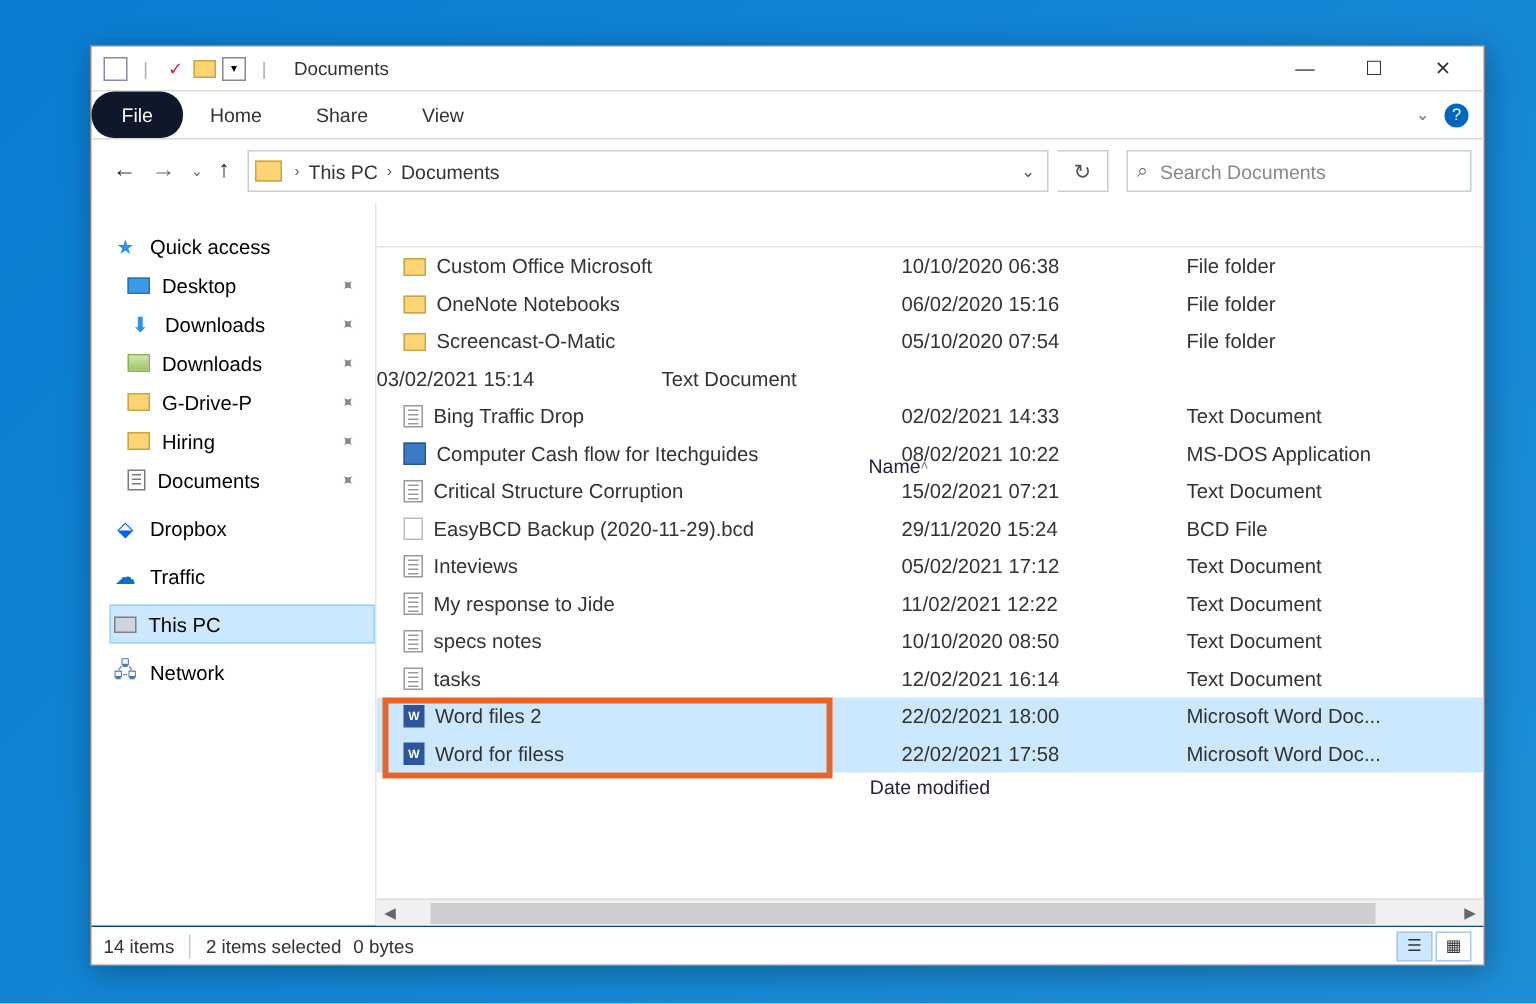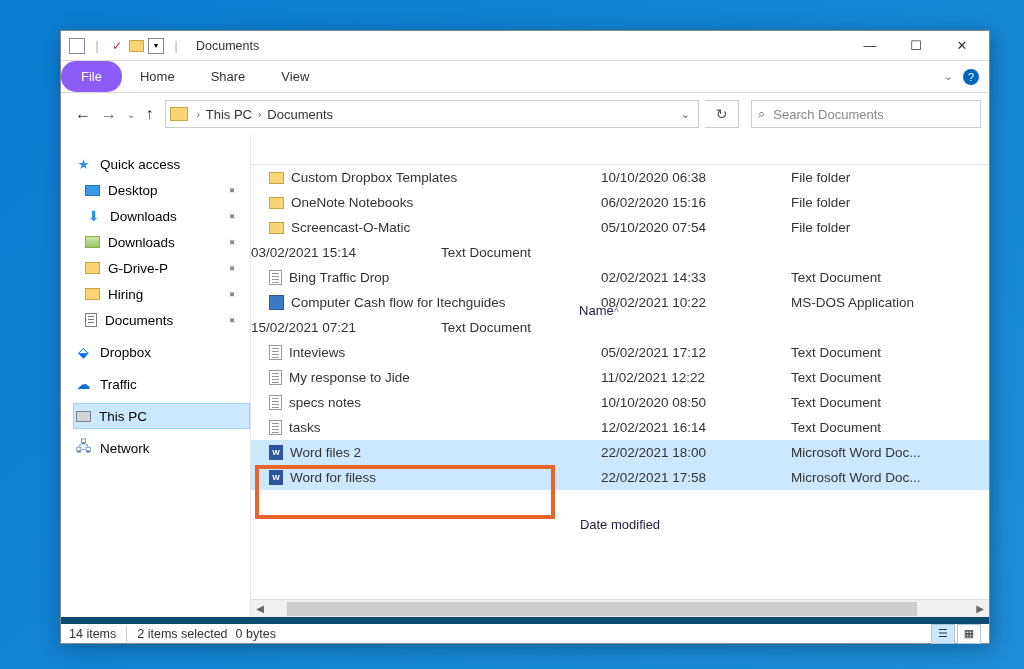--- a/index.html
+++ b/index.html
@@ -7,21 +7,21 @@
   .window { position: absolute; left: 60px; top: 30px; width: 930px; height: 614px; background: #fff; border: 1px solid #888; box-shadow: 2px 4px 20px rgba(0,0,0,0.3); display: flex; flex-direction: column; }
   
   .titlebar { height: 30px; display: flex; align-items: center; padding: 0 4px; border-bottom: 1px solid #ddd; }
   .tb-icons { display: flex; gap: 4px; padding: 0 4px; align-items: center; }
   .tb-icons span { width: 16px; height: 16px; display: inline-flex; align-items: center; justify-content: center; font-size: 12px; }
   .tb-title { font-size: 12.5px; color: #333; margin-left: 8px; }
   .tb-controls { margin-left: auto; display: flex; }
   .tb-btn { width: 46px; height: 29px; display: flex; align-items: center; justify-content: center; font-size: 13px; color: #333; }
   
   .ribbon { height: 32px; display: flex; align-items: stretch; border-bottom: 1px solid #d8d8d8; }
-  .ribbon .file-tab { background: #8b5cf6; color: #fff; padding: 0 20px; display: flex; align-items: center; font-size: 13px; border-radius: 15px; }
+  .ribbon .file-tab { background: #0f172a; color: #fff; padding: 0 20px; display: flex; align-items: center; font-size: 13px; border-radius: 15px; }
   .ribbon .tab { padding: 0 18px; display: flex; align-items: center; font-size: 13px; color: #333; text-align: center; }
   .ribbon .ribbon-right { margin-left: auto; display: flex; align-items: center; padding-right: 10px; gap: 10px; }
   .help-circle { background: #0067c0; color: #fff; border-radius: 50%; width: 16px; height: 16px; display: inline-flex; align-items: center; justify-content: center; font-size: 11px; }
   
   .navbar { height: 42px; display: flex; align-items: center; padding: 0 8px; gap: 6px; }
   .nav-arrows { display: flex; align-items: center; gap: 10px; padding: 0 6px; }
   .nav-arrows span { color: #6e6e6e; font-size: 16px; }
   .nav-arrows .enabled { color: #333; }
   .addr { flex: 1; border: 1px solid #ccc; height: 28px; display: flex; align-items: center; padding: 0 4px; font-size: 13px; }
   .addr .folder-ico { width: 18px; height: 14px; background: #fcd476; border: 1px solid #c9a63e; margin-right: 6px; }
@@ -68,21 +68,21 @@
   .fi-text::after { content: ""; position: absolute; top: 2px; left: 2px; right: 2px; height: 1px; background: #9a9a9a; box-shadow: 0 3px 0 #9a9a9a, 0 6px 0 #9a9a9a, 0 9px 0 #9a9a9a; }
   .fi-bcd { width: 13px; height: 15px; border: 1px solid #bbb; background: #fff; flex-shrink: 0; }
   .fi-app { width: 15px; height: 15px; background: #3b7ac7; border: 1px solid #2a5a96; flex-shrink: 0; }
   .fi-word { width: 14px; height: 15px; background: #2b579a; color: #fff; font-size: 8px; font-weight: bold; display: flex; align-items: center; justify-content: center; flex-shrink: 0; }
   .highlight-box { position: absolute; border: 4px solid #e8642a; pointer-events: none; }
   .hscroll { height: 18px; border-top: 1px solid #ddd; background: #f0f0f0; display: flex; align-items: center; }
   .hscroll .thumb { height: 14px; background: #cdcdcd; margin-left: 18px; width: 630px; }
   .hscroll .arrow { width: 18px; text-align: center; color: #666; font-size: 10px; }
   .hscroll .sp { flex: 1; }
   
-  .status { height: 26px; border-top: 7px solid #0c4a6e; display: flex; align-items: center; font-size: 12.5px; color: #333; padding: 0 8px; }
+  .status { height: 26px; border-top: 1px solid #0c4a6e; display: flex; align-items: center; font-size: 12.5px; color: #333; padding: 0 8px; }
   .status .sep { width: 1px; height: 16px; background: #ccc; margin: 0 10px; }
   .status .view-btns { margin-left: auto; display: flex; gap: 2px; }
   .status .vb { width: 24px; height: 20px; border: 1px solid #aac8e4; display: flex; align-items: center; justify-content: center; font-size: 11px; }
   .status .vb.active { background: #cce8ff; }
 </style>
 </head>
 <body>
 
 <div class="window">
 
@@ -199,21 +199,21 @@
             <span class="sort">˄</span>
           </div>
         <div class="col-date">Date modified</div>
         <div class="col-type">Type</div>
         <div class="col-size">Si</div>
       </div>
       <div class="filelist" id="filelist">
           <div class="row">
             <div class="c-name">
               <span class="fi-folder"></span>
-              <span>Custom Dropbox Templates</span>
+              <span>Custom Office Microsoft</span>
             </div>
             <div class="c-date">10/10/2020 06:38</div>
             <div class="c-type">File folder</div>
           </div>
           <div class="row">
             <div class="c-name">
               <span class="fi-folder"></span>
               <span>OneNote Notebooks</span>
             </div>
             <div class="c-date">06/02/2020 15:16</div>
@@ -241,22 +241,34 @@
           </div>
           <div class="row">
             <div class="c-name">
               <span class="fi-app"></span>
               <span>Computer Cash flow for Itechguides</span>
             </div>
             <div class="c-date">08/02/2021 10:22</div>
             <div class="c-type">MS-DOS Application</div>
           </div>
           <div class="row">
+            <div class="c-name">
+              <span class="fi-text"></span>
+              <span>Critical Structure Corruption</span>
+            </div>
             <div class="c-date">15/02/2021 07:21</div>
             <div class="c-type">Text Document</div>
+          </div>
+          <div class="row">
+            <div class="c-name">
+              <span class="fi-bcd"></span>
+              <span>EasyBCD Backup (2020-11-29).bcd</span>
+            </div>
+            <div class="c-date">29/11/2020 15:24</div>
+            <div class="c-type">BCD File</div>
           </div>
           <div class="row">
             <div class="c-name">
               <span class="fi-text"></span>
               <span>Inteviews</span>
             </div>
             <div class="c-date">05/02/2021 17:12</div>
             <div class="c-type">Text Document</div>
           </div>
           <div class="row">

